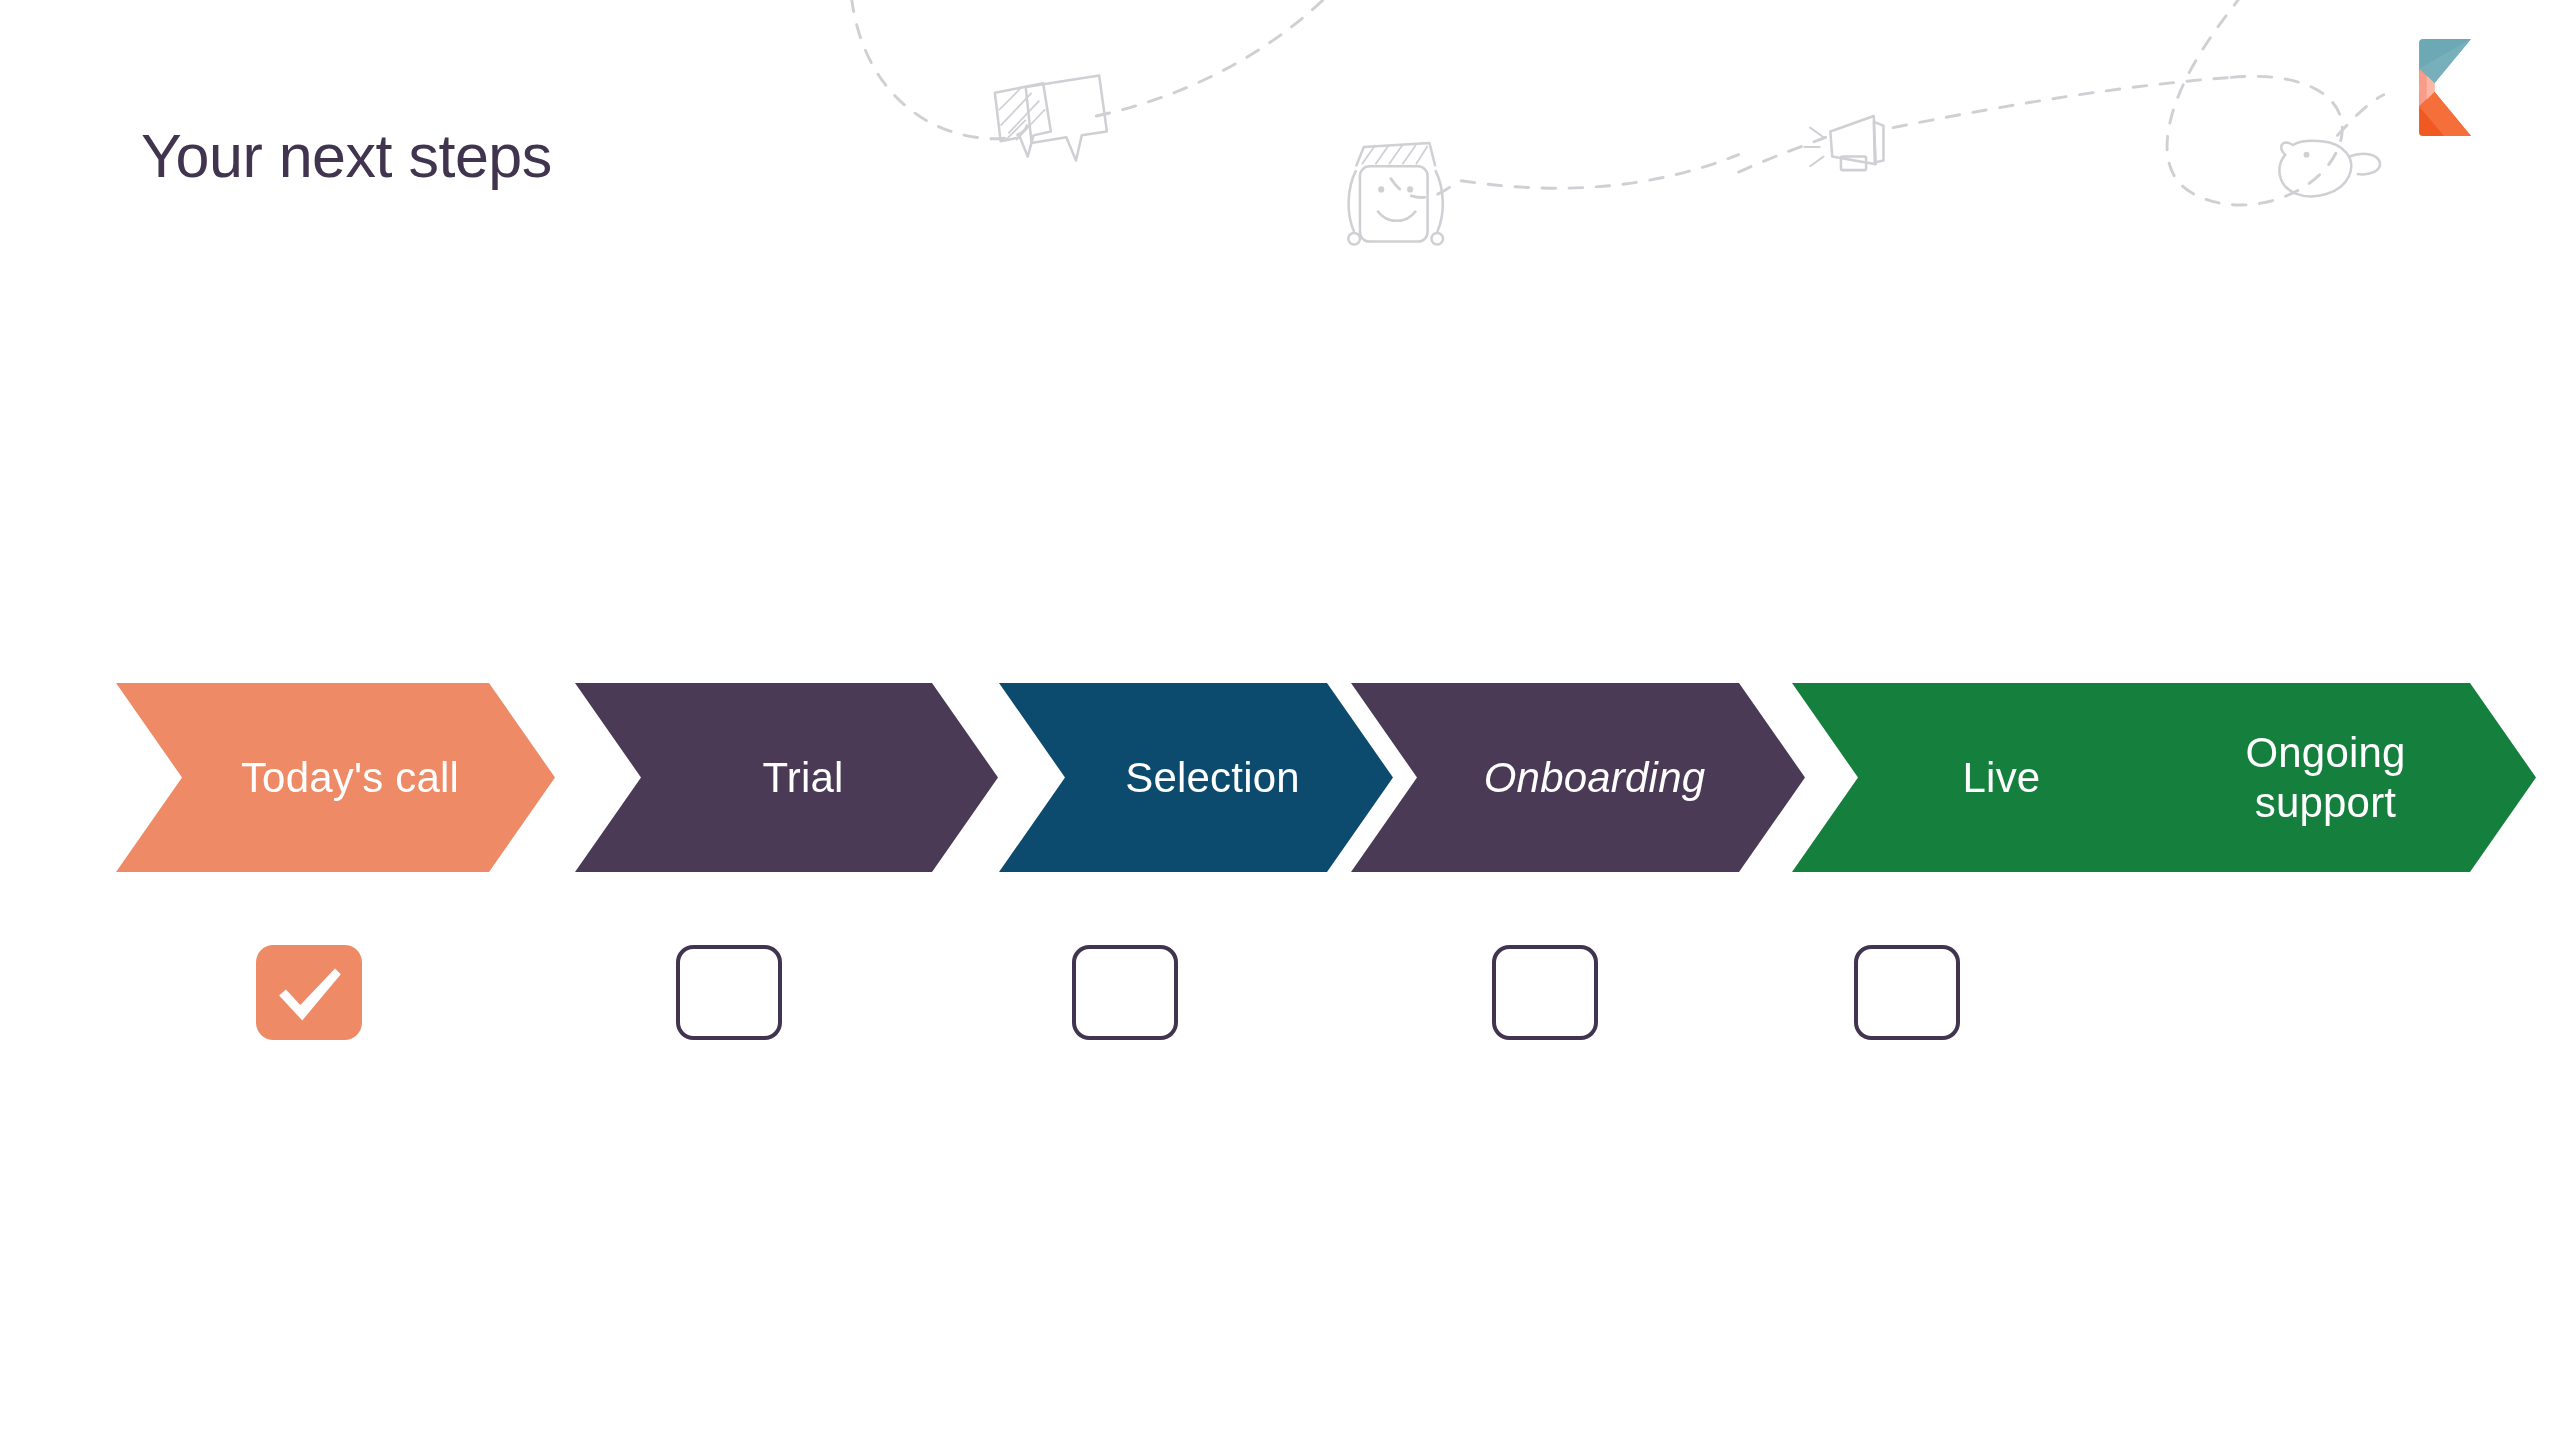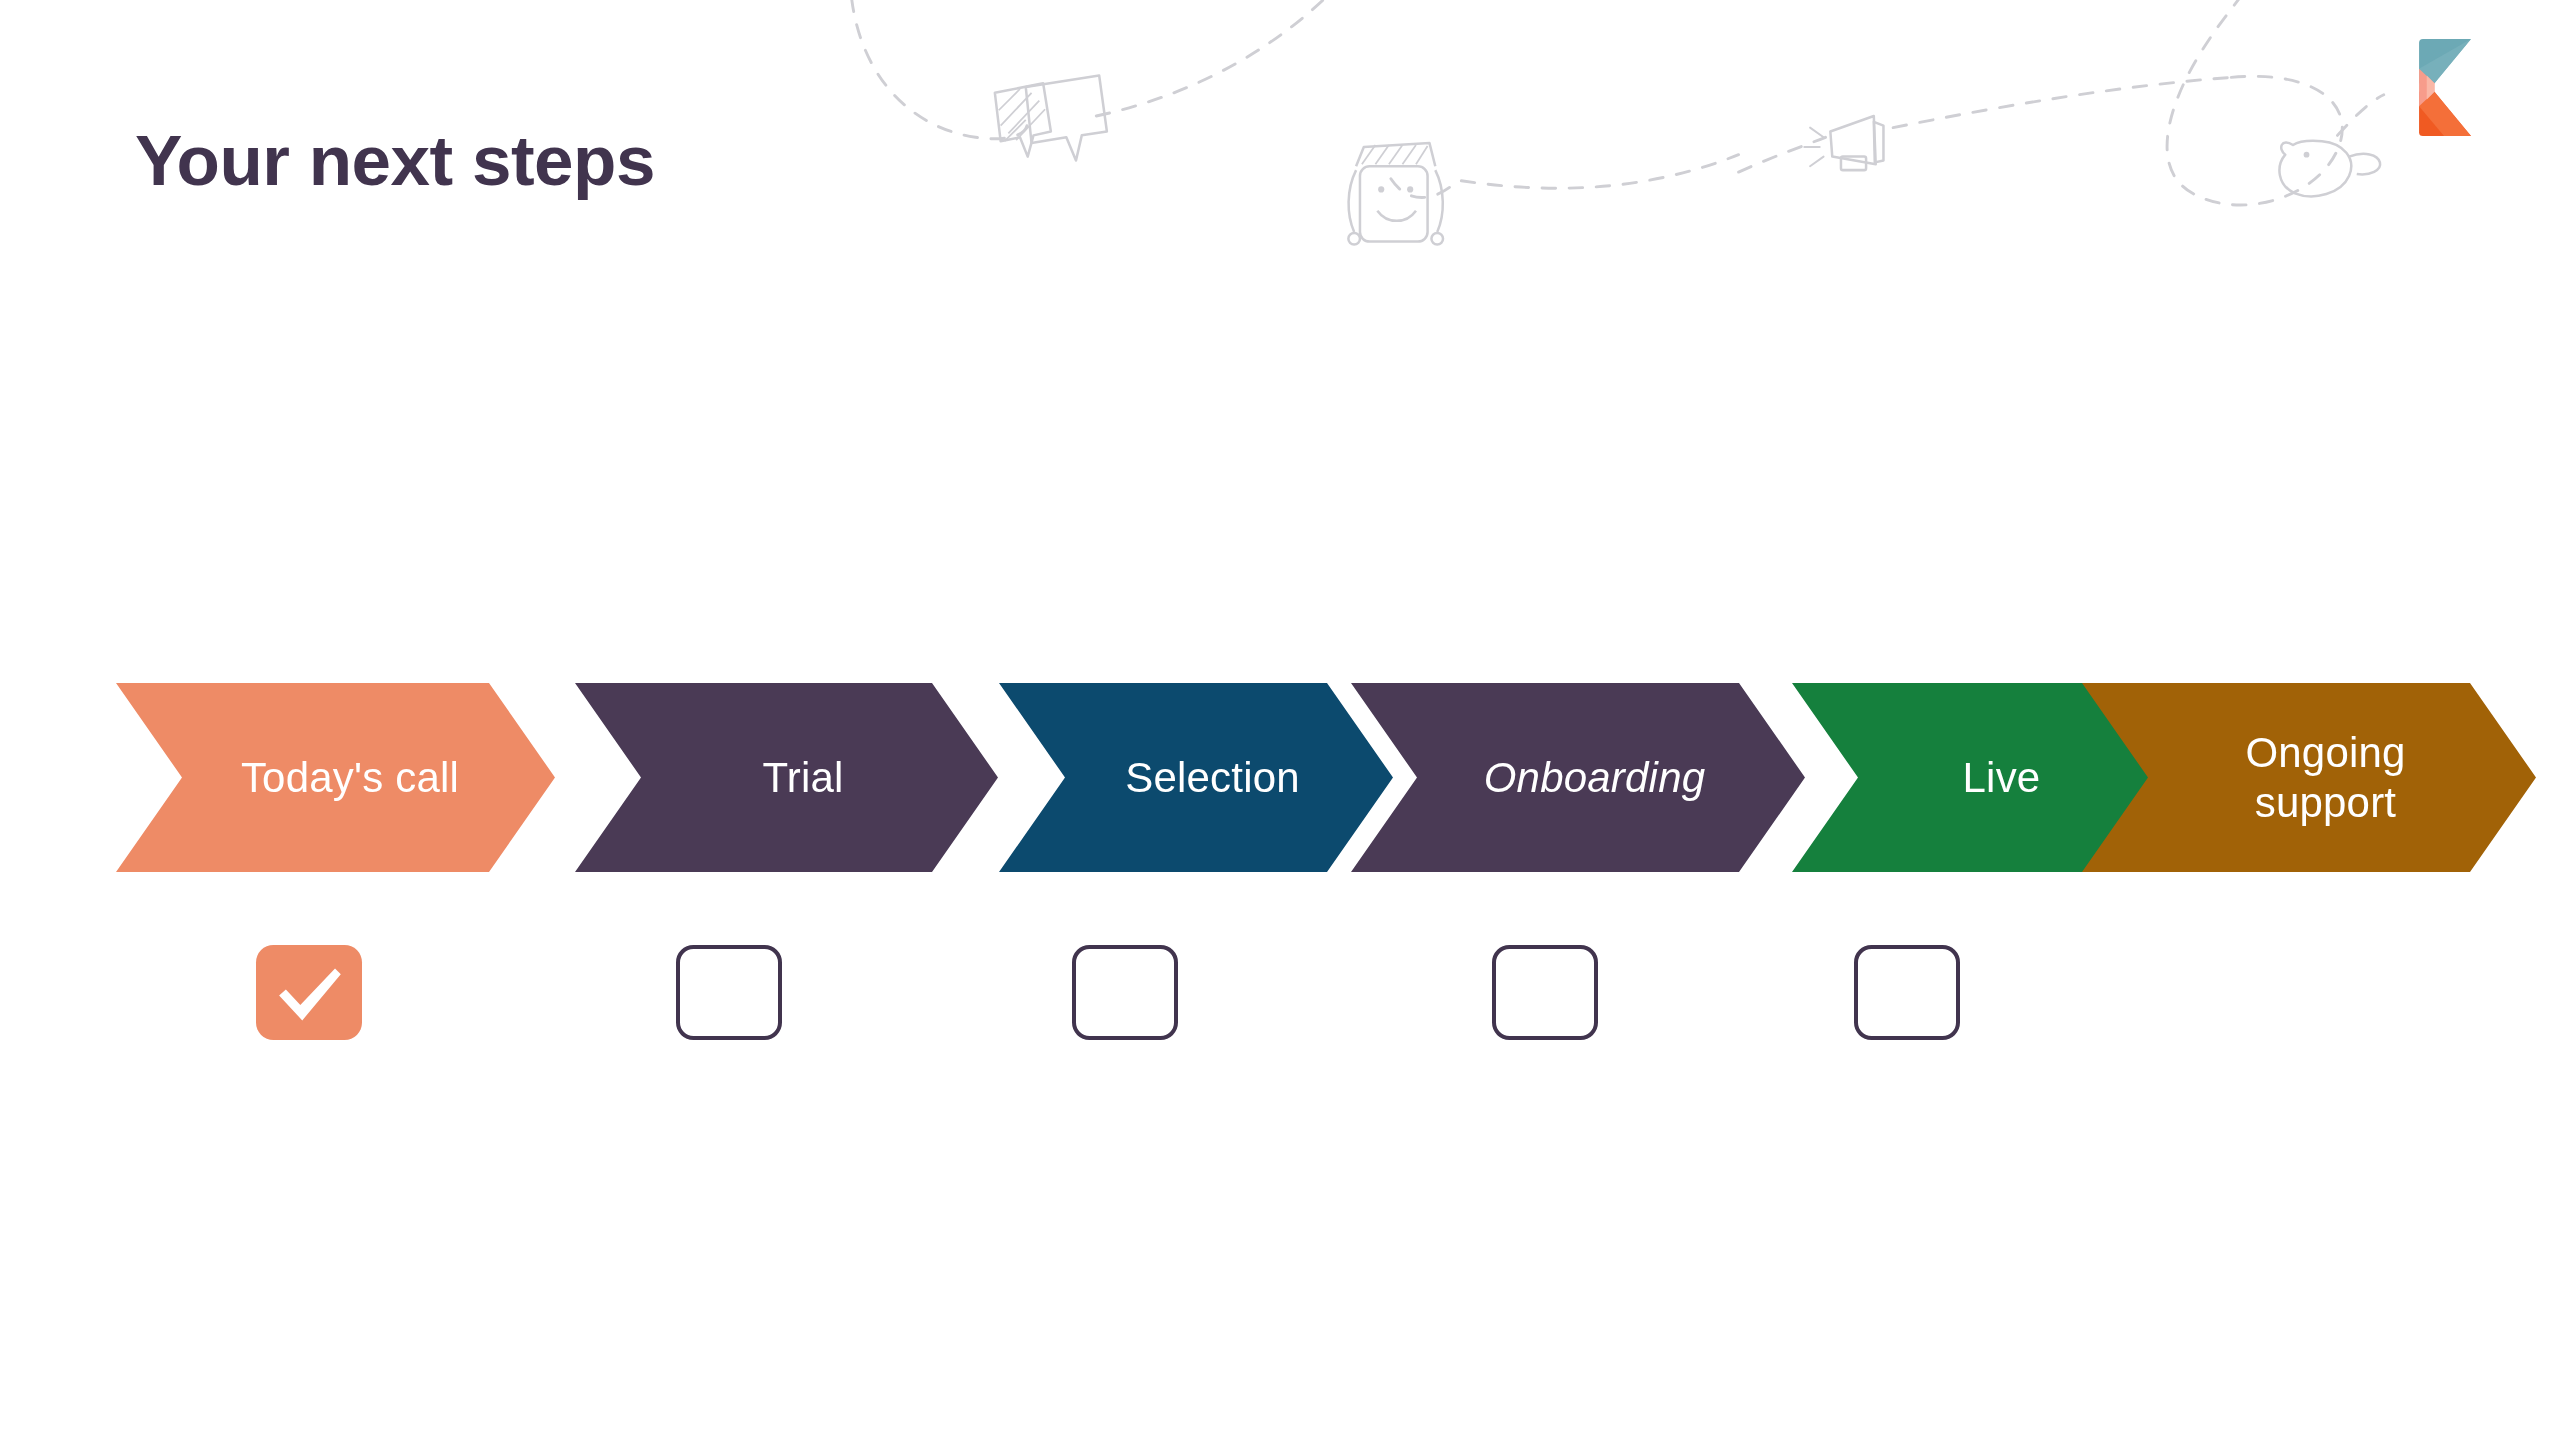--- a/index.html
+++ b/index.html
@@ -19,24 +19,24 @@
 
   
   #doodles{
     position:absolute;left:0;top:0;width:2576px;height:319px;
     pointer-events:none;
   }
 
   
   #page-title{
     position:absolute;
-    left:135px; top:124px;
-    font-size:71px;
+    left:141px; top:124px;
+    font-size:61px;
     line-height:1.05;
-    font-weight:700;
+    font-weight:400;
     letter-spacing:-0.5px;
     color:#41344E;
     white-space:nowrap;
   }
 
   
   #logo{
     position:absolute;
     left:2415px; top:37px;
     width:87px; height:101px;
@@ -194,21 +194,21 @@
       </div>
       <div class="chev" style="left: 984px; width: 394px; background: #0c4a6e; clip-path: polygon(0px 0px, calc(100% - 66px) 0px, 100% 50%, calc(100% - 66px) 100%, 0px 100%, 66px 50%);">
         <span class="chev-label">Selection</span>
       </div>
       <div class="chev" style="left: 1336px; width: 454px; background: rgb(74, 58, 85); clip-path: polygon(0px 0px, calc(100% - 66px) 0px, 100% 50%, calc(100% - 66px) 100%, 0px 100%, 66px 50%); font-style: italic;">
         <span class="chev-label">Onboarding</span>
       </div>
       <div class="chev" style="left: 1777px; width: 386px; background: #15803d; clip-path: polygon(0px 0px, calc(100% - 66px) 0px, 100% 50%, calc(100% - 66px) 100%, 0px 100%, 66px 50%);">
         <span class="chev-label">Live</span>
       </div>
-      <div class="chev" style="left: 2067px; width: 454px; background: #a16207; clip-path: polygon(0px 0px, calc(100% - 66px) 0px, 100% 50%, calc(100% - 66px) 100%, 0px 100%, 66px 50%);">
+      <div class="chev" style="left: 2067px; width: 454px; background: #15803d; clip-path: polygon(0px 0px, calc(100% - 66px) 0px, 100% 50%, calc(100% - 66px) 100%, 0px 100%, 66px 50%);">
         <span class="chev-label">Ongoing
 support</span>
       </div>
     </div>
 
   <div id="checkbox-row">
       <div class="cbx checked" style="left: 256px;">
         <svg class="tick" viewBox="0 0 110 98" xmlns="http://www.w3.org/2000/svg">
           <path d="M24 52 L31 46 L46 62 L82 24 L88 30 L48 78 Z" fill="#FFFFFF"></path>
         </svg>

